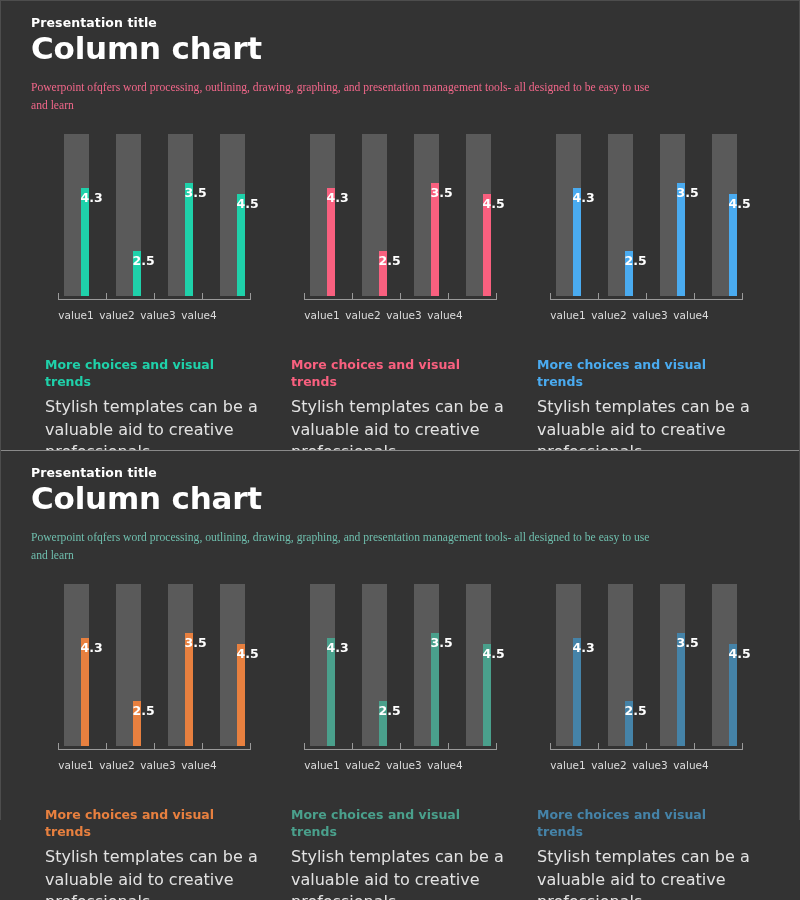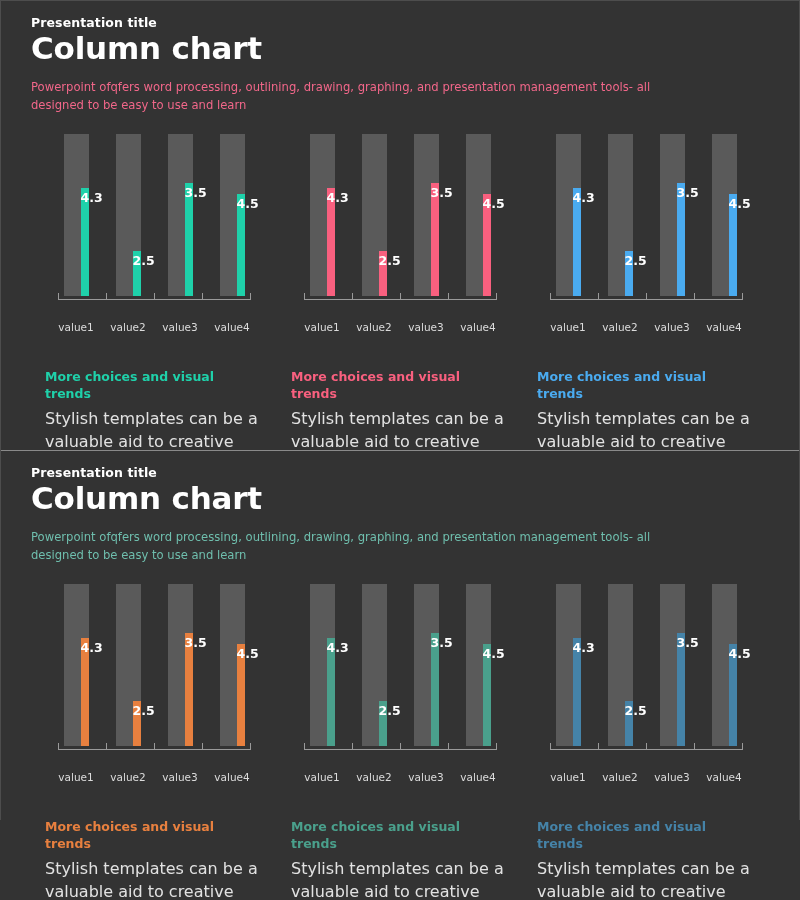--- a/index.html
+++ b/index.html
@@ -31,21 +31,21 @@
 
   .eyebrow{
     font-size:12.5px;font-weight:bold;color:#ffffff;
     letter-spacing:.1px;margin:0 0 2px 0;
   }
   .headline{
     font-size:31px;font-weight:bold;color:#ffffff;
     letter-spacing:-.2px;margin:0 0 14px 0;line-height:1.05;
   }
   .subtitle{
-    font-size:11.6px;line-height:1.55;margin:0;max-width:625px;
+    font-size:11.6px;line-height:1.55;margin:0;max-width:625px;font-family:Liberation Serif, serif;
   }
 
   .charts-row{
     display:flex;margin-top:20px;
   }
   .chart-block{
     flex:1 1 0;display:flex;flex-direction:column;align-items:center;
   }
 
   .plot{
@@ -76,23 +76,23 @@
     position:absolute;left:6px;right:6px;bottom:6px;height:7px;
   }
   .axis-line{
     position:absolute;left:0;right:0;top:6px;height:1px;background:#9a9a9a;
   }
   .axis-tick{
     position:absolute;top:0;width:1px;height:7px;background:#9a9a9a;
   }
 
   .cat-labels{
-    display:flex;justify-content:space-between;
+    display:flex;
     width:205px;padding:0 4px;box-sizing:border-box;
-    margin-top:15px;
+    margin-top:3px;
   }
   .cat-label{
     width:41px;text-align:center;
     font-size:10.5px;color:#dcdcdc;
   }
 
   .caption{
     margin-top:36px;width:218px;text-align:left;
   }
   .caption-title{

